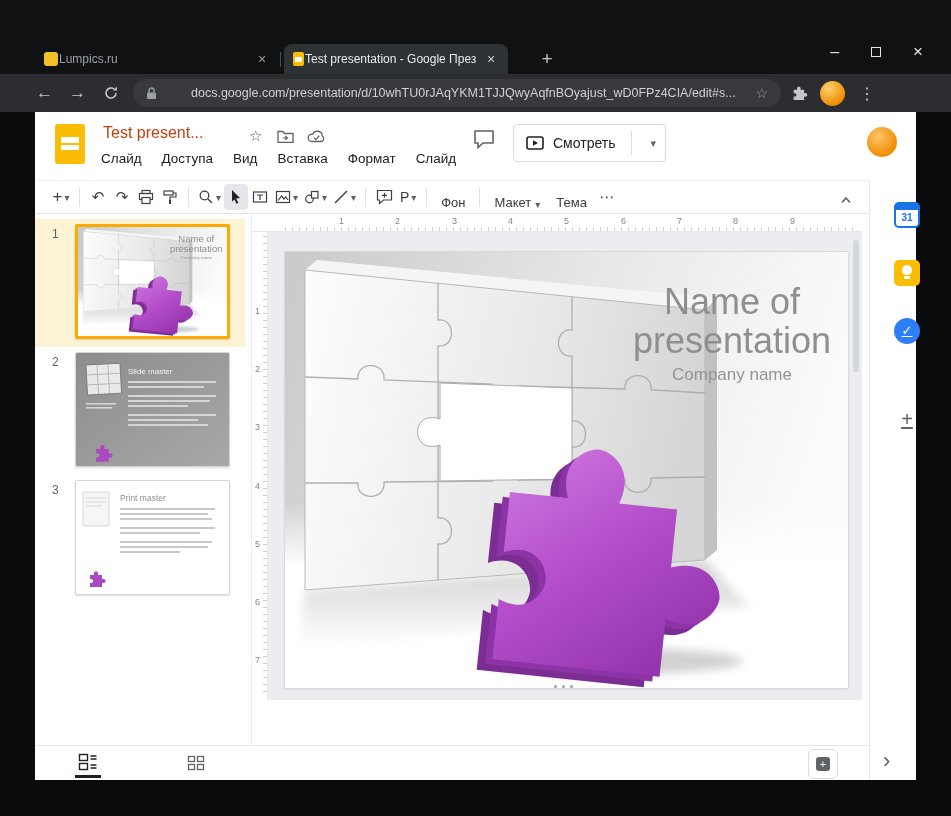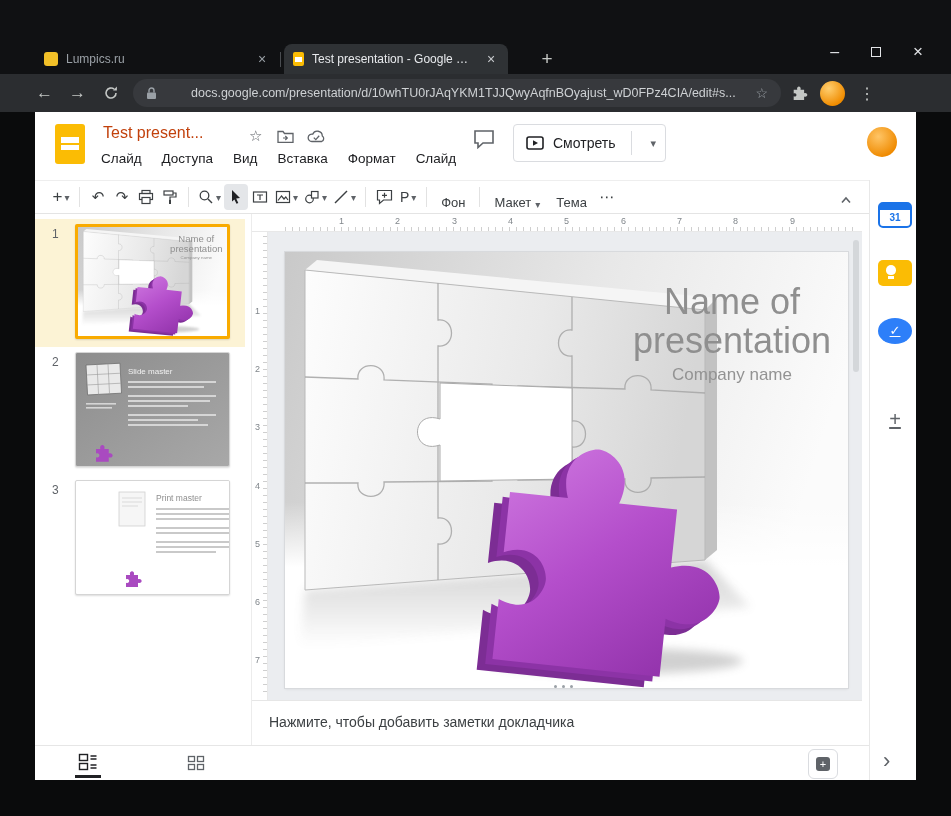--- a/index.html
+++ b/index.html
@@ -1,20 +1,20 @@
 <!DOCTYPE html>
 <html><head>
 <meta charset="utf-8">
 <style>
   * { box-sizing: border-box; margin: 0; padding: 0; }
   html,body { width:951px; height:816px; background:#0a0b0c; font-family:"Liberation Sans",sans-serif; overflow:hidden; position:relative; }
 
   
   .chrome { position:absolute; left:0; top:0; width:951px; height:112px; background:#101113; }
-  .tab { position:absolute; top:44px; height:30px; border-radius:8px 8px 0 0; display:flex; align-items:center; gap:8px; padding:0 9px; font-size:12px; }
+  .tab { position:absolute; top:44px; height:30px; border-radius:8px 8px 0 0; display:flex; align-items:center; gap:1px; padding:0 9px; font-size:12px; }
   .tab-inactive { left:35px; width:244px; color:#9aa0a6; }
   .tab-active { left:284px; width:224px; background:#2f3235; color:#e8eaed; }
   .tabsep { position:absolute; left:280px; top:52px; width:1px; height:15px; background:#4a4d51; }
   .tab-title { flex:1; overflow:hidden; white-space:nowrap; text-overflow:ellipsis; }
   .tab-close { font-size:14px; color:#9aa0a6; width:16px; height:16px; line-height:16px; text-align:center; border-radius:50%; }
   .tab-active .tab-close { color:#c8cbce; }
   .fav-lumpics { width:14px; height:14px; border-radius:3px; background:#f2c028; flex:none; }
   .fav-slides { width:11px; height:14px; border-radius:2px; background:#fbbc04; flex:none; position:relative; }
   .fav-slides::after { content:''; position:absolute; left:2px; top:5px; width:7px; height:5px; background:#fff; }
   .newtab { position:absolute; left:534px; top:46px; width:26px; height:26px; color:#c4c7c5; font-size:19px; line-height:25px; text-align:center; border-radius:50%; }
@@ -61,21 +61,21 @@
   .tbtext { font-size:13px; color:#3c4043; padding:0 8px; height:26px; display:flex; align-items:flex-end; gap:4px; border-radius:4px; }
   .collapse-btn { position:absolute; right:11px; top:6px; }
 
   
   .filmstrip { position:absolute; left:0; top:102px; width:217px; height:531px; background:#fff; border-right:1px solid #ececec; }
   .sel-band { position:absolute; left:0; top:5px; width:210px; height:128px; background:#fcf3d5; }
   .thumb { position:absolute; left:40px; width:155px; height:115px; background:#fff; border:1px solid #d5d5d5; border-radius:2px; box-shadow:0 1px 2px rgba(0,0,0,.14); overflow:hidden; }
   .thumb svg { display:block; }
   .thumb1 { top:10px; border:3px solid #f9ab00; }
   .thumb2 { top:138px; }
-  .thumb3 { top:266px;padding-left:36px; }
+  .thumb3 { top:266px; }
   .tnum { position:absolute; left:17px; font-size:12px; color:#5f6368; }
   .tnum1 { top:13px; } .tnum2 { top:141px; } .tnum3 { top:269px; }
 
   
   .hruler { position:absolute; left:217px; top:102px; width:610px; height:18px; background:#fff; border-bottom:1px solid #e8e8e8; }
   .hruler::after { content:''; position:absolute; left:33px; right:4px; bottom:0; height:4px; background:repeating-linear-gradient(to right,#cfcfcf 0 1px,transparent 1px 7px); }
   .hnum { position:absolute; top:2px; font-size:9px; color:#80868b; }
   .vruler { position:absolute; left:217px; top:120px; width:16px; height:468px; background:#fff; border-right:1px solid #e8e8e8; }
   .vruler::after { content:''; position:absolute; top:4px; bottom:4px; right:0; width:4px; background:repeating-linear-gradient(to bottom,#cfcfcf 0 1px,transparent 1px 7px); }
   .vnum { position:absolute; left:3px; font-size:9px; color:#80868b; }
@@ -95,21 +95,21 @@
   
   .bottombar { position:absolute; left:0; top:633px; width:834px; height:35px; background:#fff; border-top:1px solid #e6e6e6; }
   .view-filmstrip { position:absolute; left:43px; top:6px; }
   .view-underline { position:absolute; left:40px; top:29px; width:26px; height:3px; background:#202124; }
   .view-grid { position:absolute; left:152px; top:8px; }
   .explore-btn { position:absolute; left:773px; top:3px; width:30px; height:30px; border:1px solid #dadce0; border-radius:6px; background:#fff; }
   .explore-btn .chip { position:absolute; left:7px; top:7px; width:14px; height:14px; background:#5f6368; border-radius:3px; color:#fff; font-size:11px; line-height:14px; text-align:center; }
 
   
   .sidepanel { position:absolute; left:834px; top:68px; width:47px; height:600px; background:#fff; border-left:1px solid #e8e8e8; }
-  .sp-ic { position:absolute; left:8px; width:34px; height:26px;text-decoration:underline; }
+  .sp-ic { position:absolute; left:24px; width:26px; height:26px;text-decoration:underline; }
   .sp-cal { top:22px; background:#fff; border:2px solid #1a73e8; border-radius:5px; }
   .sp-cal .calbar { position:absolute; left:0; top:0; right:0; height:6px; background:#1a73e8; }
   .sp-cal .calnum { position:absolute; left:0; right:0; top:8px; text-align:center; font-size:10px; font-weight:700; color:#1a73e8; }
   .sp-keep { top:80px; background:#fbbc04; border-radius:5px; }
   .sp-keep .bulb { position:absolute; left:8px; top:5px; width:10px; height:10px; background:#fff; border-radius:50% 50% 46% 46%; }
   .sp-keep .bulb-base { position:absolute; left:10px; top:16px; width:6px; height:3px; background:#fff; }
   .sp-tasks { top:138px; background:#2d7ff9; border-radius:50%; color:#fff; font-size:13px; line-height:26px; text-align:center; }
   .sp-plus { top:226px; color:#5f6368; font-size:20px; line-height:26px; text-align:center; }
   .sp-chevron { position:absolute; left:13px; top:568px; color:#5f6368; font-size:22px; }
 
@@ -447,23 +447,20 @@
         </svg>
     </div>
     <span class="notes-handle">
         <i></i>
         <i></i>
         <i></i>
       </span>
     <span class="canvas-scroll"></span>
   </div>
 
-  <div class="notes">
-    <div class="notes-text">Нажмите, чтобы добавить заметки докладчика</div>
-  </div>
 
   <div class="bottombar">
     <span class="view-filmstrip">
       <svg class="icon" width="20" height="20" viewBox="0 0 20 20">
           <rect x="1.5" y="2.5" width="8" height="6" stroke="#202124" stroke-width="1.4" fill="none"></rect>
           <path d="M12.5 4 h6 M12.5 7 h6" stroke="#202124" stroke-width="1.4"></path>
           <rect x="1.5" y="11.5" width="8" height="6" stroke="#202124" stroke-width="1.4" fill="none"></rect>
           <path d="M12.5 13 h6 M12.5 16 h6" stroke="#202124" stroke-width="1.4"></path>
         </svg>
     </span>

